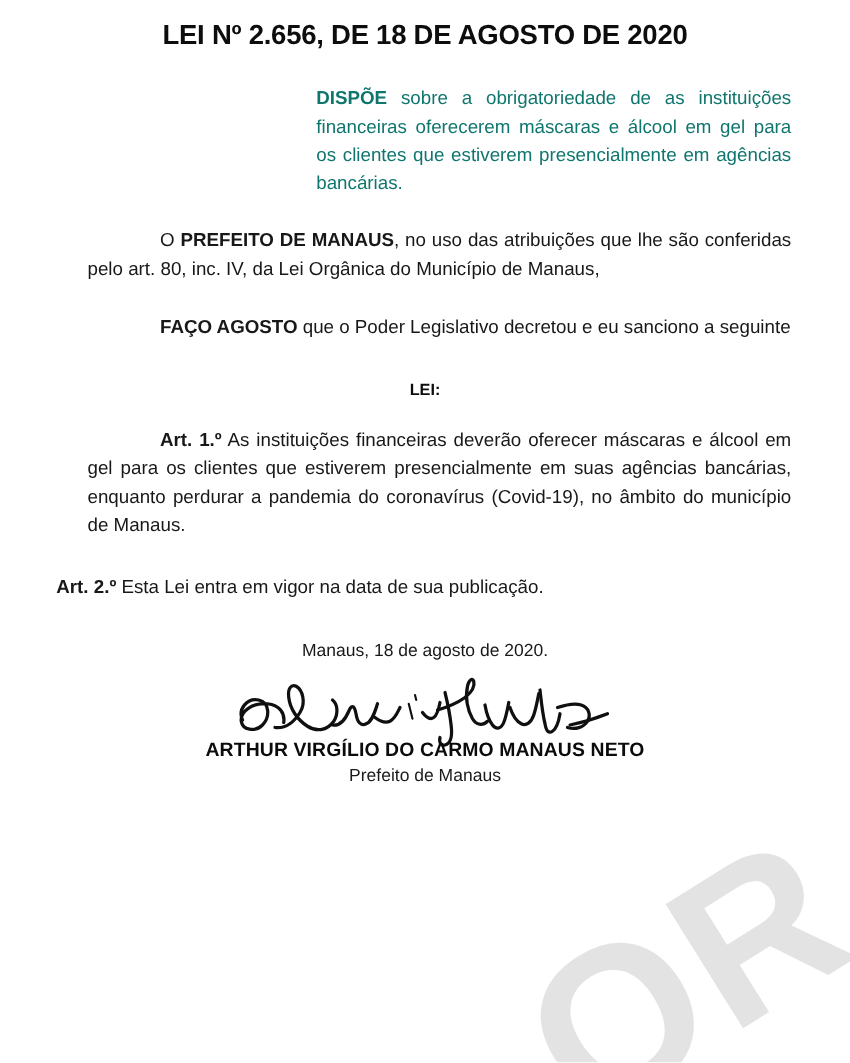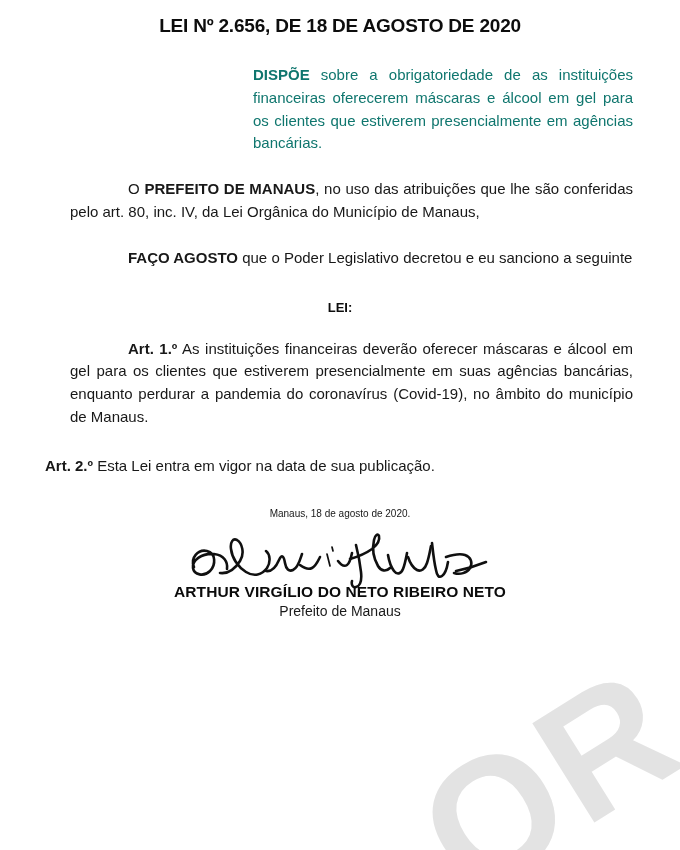--- a/index.html
+++ b/index.html
@@ -37,21 +37,21 @@
     fill: #e3e3e3;
   }
   .content {
     position: relative;
     z-index: 1;
     padding: 0;
   }
   .doc-title {
     text-align: center;
     font-weight: 700;
-    font-size: 19px;
+    font-size: 22px;
     letter-spacing: -0.2px;
     margin: 15px 0 0 0;
     padding: 0 40px;
     color: #0d0d0d;
   }
   .ementa {
     margin: 27px 47px 12px 253px;
     text-align: justify;
     text-justify: inter-word;
     font-size: 15px;
@@ -83,21 +83,21 @@
   .art2-line {
     margin: 26px 47px 0 45px;
     text-align: left;
     font-size: 15px;
     line-height: 1.52;
     color: #181818;
   }
   .art2-line b { font-weight: 700; }
   .place-date {
     text-align: center;
-    font-size: 10px;
+    font-size: 14px;
     margin: 30px 0 0 0;
     color: #181818;
   }
   .signature-block {
     margin-top: 8px;
     text-align: center;
   }
   .signature-svg {
     display: block;
     margin: 0 auto;
@@ -169,18 +169,18 @@
         <path class="sig-path thin" d="M152,20 L153,24"></path>
         <path class="sig-path" d="M158,34 C161,38 164,40 167,38 C170,36 171,31 172,26"></path>
         <path class="sig-path" d="M176,18 C178,26 180,36 181,45 C182,54 180,59 176,60 C173,61 171,58 172,54"></path>
         <path class="sig-path" d="M170,32 C177,30 185,27 192,22 C197,18 200,13 199,9 C198,6 195,8 194,13 C192,22 194,32 198,39 C201,44 206,45 210,41"></path>
         <path class="sig-path" d="M208,28 C209,34 211,40 214,44 C217,48 221,47 223,42 C225,37 226,31 227,26"></path>
         <path class="sig-path" d="M228,30 C230,36 233,41 237,43 C241,45 245,42 247,36 C249,30 250,24 251,19"></path>
         <path class="sig-path" d="M252,16 C253,25 254,35 256,43 C257,49 259,51 262,49 C265,47 267,41 268,35"></path>
         <path class="sig-path" d="M266,30 C272,28 279,26 285,28 C291,30 293,36 290,41 C287,46 280,48 274,46"></path>
         <path class="sig-path" d="M276,44 C286,42 296,39 306,35"></path>
       </svg>
-      <p class="signer-name">ARTHUR VIRGÍLIO DO NETO RIBEIRO NETO</p>
+      <p class="signer-name">ARTHUR VIRGÍLIO DO CARMO MANAUS NETO</p>
       <p class="signer-role">Prefeito de Manaus</p>
     </div>
 
   </div>
 </div>
 
 </body></html>

